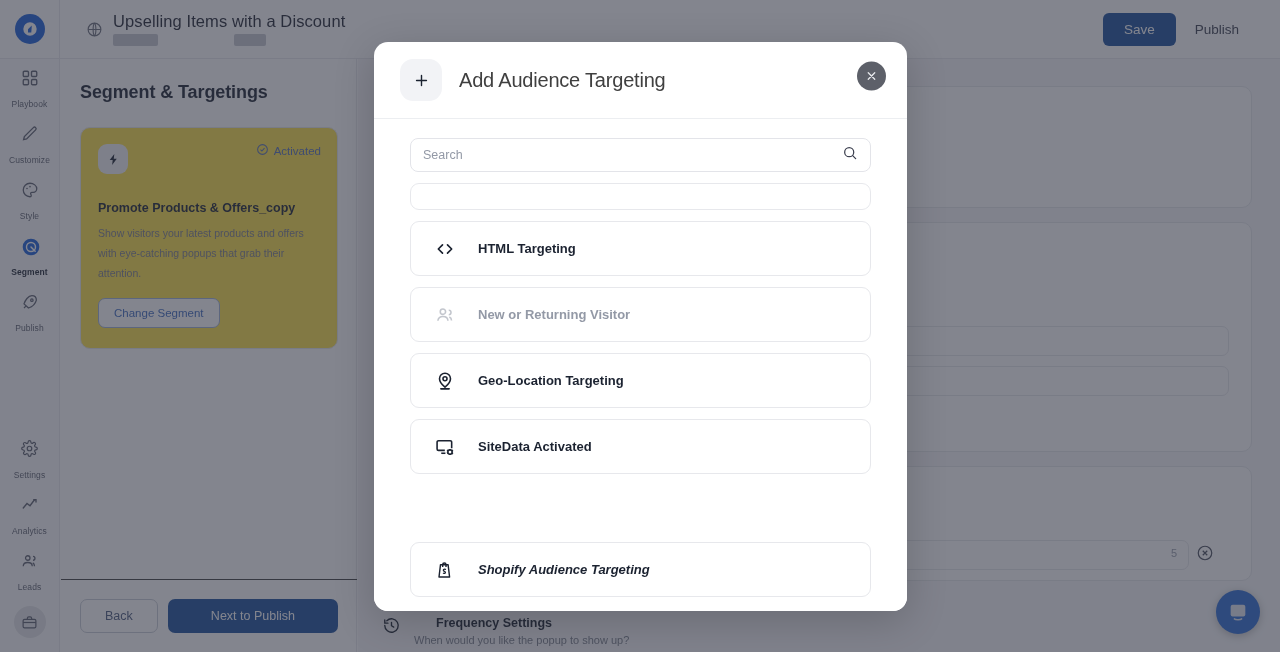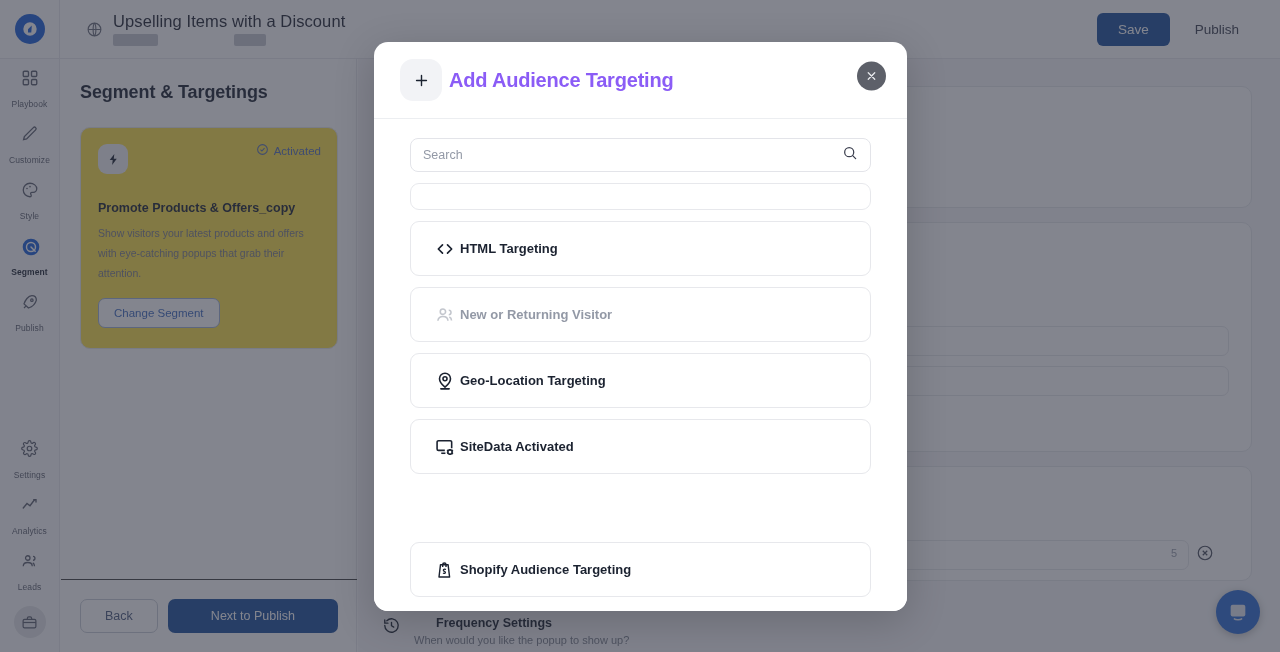--- a/index.html
+++ b/index.html
@@ -32,21 +32,21 @@
   .title-block { margin-left:10px; position:relative; }
   .doc-title {
     font-size:16.5px; color:#1f2330; letter-spacing:.1px; line-height:19px;
   }
   .ph-row { display:flex; gap:28px; margin-top:3px; }
   .ph { height:12px; border-radius:2px; background:#c6c8cf; }
   .ph.a { width:45px; }
   .ph.b { width:20px; background:transparent; }
   .ph.c { width:32px; }
   .topbar-actions {
-    margin-left:auto; display:flex; align-items:center; gap:6px; padding-right:22px;
+    margin-left:auto; display:flex; align-items:center; padding-right:22px;
   }
   .btn-save {
     background:#1b4f9c; color:#fff; border:none; border-radius:6px;
     font-size:13.5px; padding:9px 21px; cursor:pointer;
     font-family:"Liberation Sans", sans-serif;
   }
   .btn-publish {
     background:transparent; color:#3d4150; border:none; border-radius:6px;
     font-size:13.5px; padding:9px 19px; cursor:pointer;
     font-family:"Liberation Sans", sans-serif;
@@ -163,53 +163,53 @@
   }
   .modal-head {
     height:77px; display:flex; align-items:center; padding:0 26px;
     border-bottom:1px solid #eceef1; position:relative;
   }
   .plus-badge {
     width:42px; height:42px; border-radius:13px; background:#f2f3f6;
     display:flex; align-items:center; justify-content:center; flex:0 0 42px;
   }
   .modal-title {
-    margin-left:7px; font-size:20px; font-weight:bold; color:#8b5cf6; letter-spacing:-.2px;
+    margin-left:17px; font-size:20px; font-weight:normal; color:#404040; letter-spacing:-.2px;
   }
   .modal-close {
     position:absolute; right:21px; top:45%; transform:translateY(-50%);
     width:29px; height:29px; border-radius:50%; background:#5d6069;
     display:flex; align-items:center; justify-content:center; cursor:pointer; border:none;
   }
   .modal-body { padding:19px 36px 0; position:relative; height:492px; }
   .searchbar {
     height:34px; border:1px solid #e3e4e9; border-radius:8px; background:#fff;
     display:flex; align-items:center; padding:0 12px; position:relative;
   }
   .searchbar input {
     border:none; outline:none; flex:1; font-size:12.5px; color:#3d4150;
     font-family:"Liberation Sans", sans-serif; background:transparent;
   }
   .searchbar input::placeholder { color:#9399a6; }
   .list { margin-top:11px; }
   .list-item {
     border:1px solid #e7e8ec; border-radius:9px; height:55px; margin-bottom:11px;
-    display:flex; align-items:center; padding:0 24px; gap:5px; cursor:pointer; background:#fff;
+    display:flex; align-items:center; padding:0 24px; gap:23px; cursor:pointer; background:#fff;
   }
   .list-item .li-label { font-size:13px; font-weight:bold; color:#1b2230; }
   .list-item.disabled .li-label { color:#9399a6; font-weight:bold; }
   .list-item.partial { height:27px; margin-bottom:11px; }
   .li-icon { width:20px; height:20px; flex:0 0 20px; display:block; }
 
   
   #spotlight {
     position:absolute; left:374px; top:527px; width:533px; height:84px;
     background:#fff; border-radius:14px; z-index:70; padding:15px 36px;
   }
-  #spotlight .list-item { margin-bottom:0; }
+  #spotlight .list-item { margin-bottom:0;font-style:italic; }
 
   .dis { opacity:.55; }
 </style>
 </head>
 <body>
 
 <div id="app">
 
   <div class="topbar">
     <div class="brand-box">

